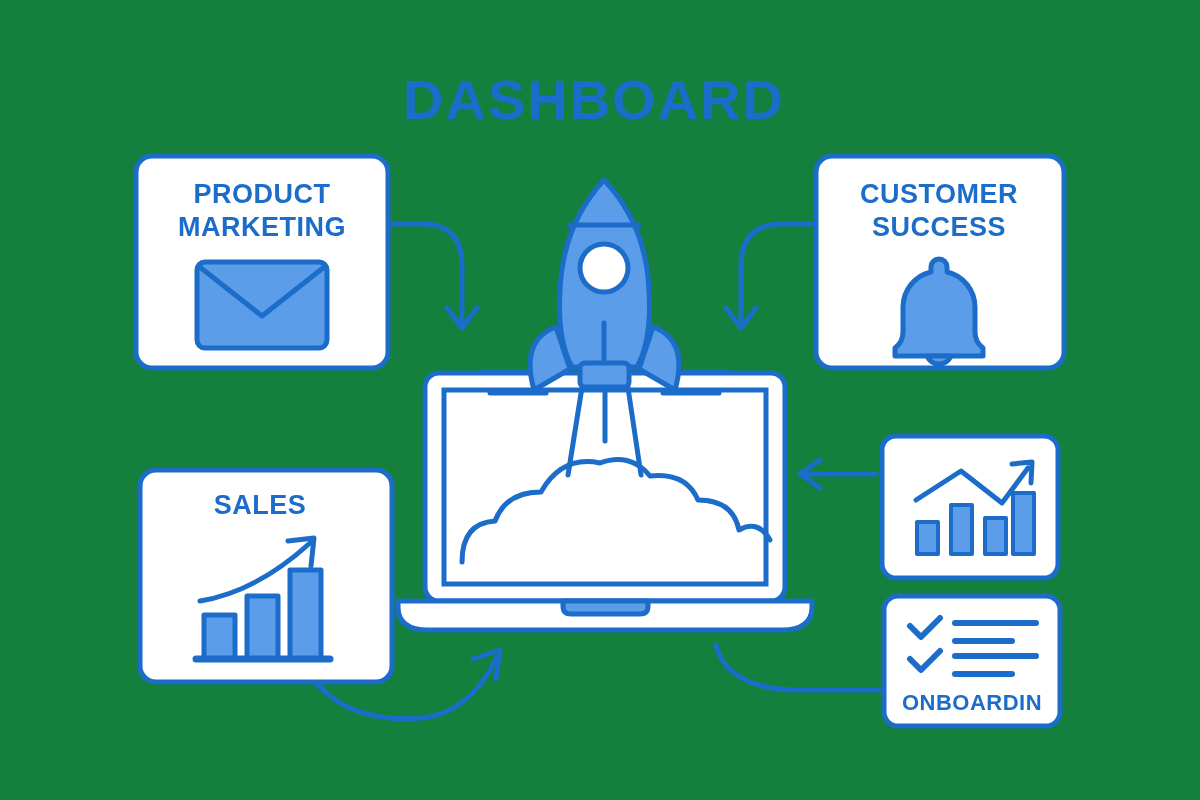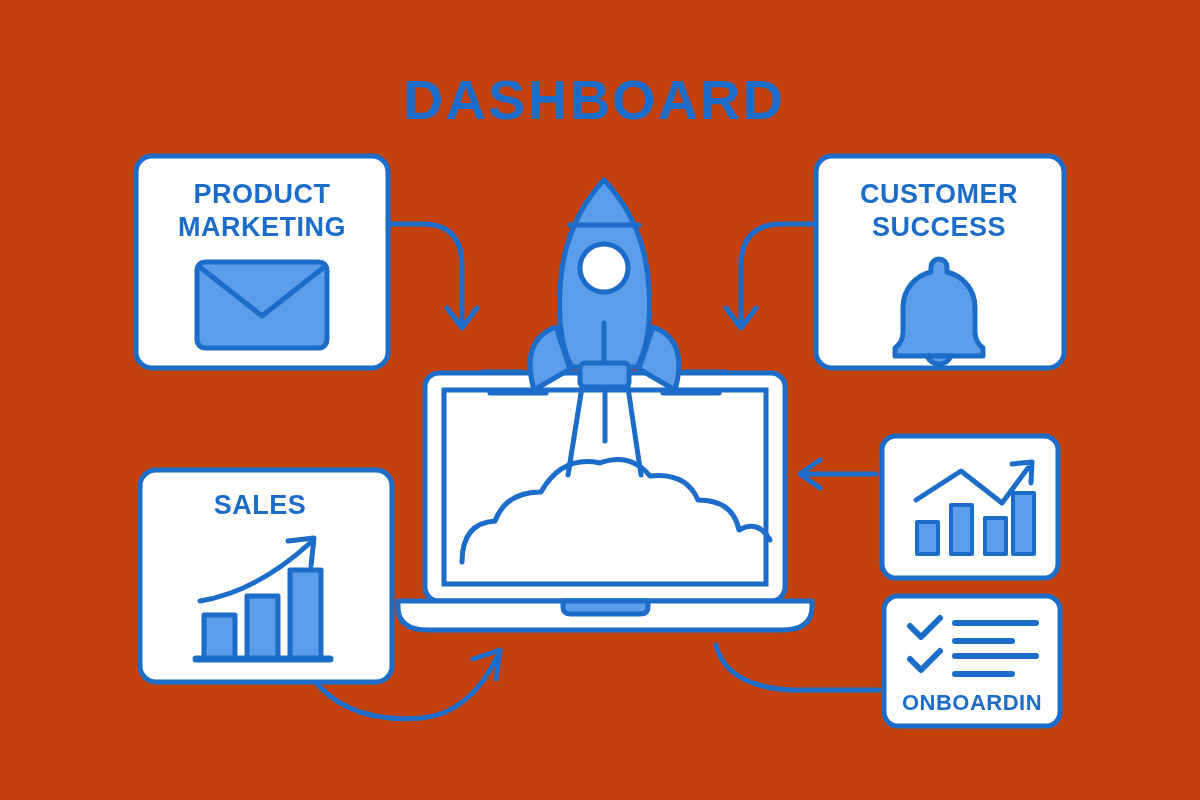--- a/index.html
+++ b/index.html
@@ -8,21 +8,21 @@
     padding: 0;
     background: #ffffff;
   }
   body {
     font-family: "Liberation Sans", sans-serif;
   }
   #stage {
     position: relative;
     width: 1200px;
     height: 800px;
-    background: #c2410c;
+    background: #15803d;
     overflow: hidden;
   }
   #canvas {
     position: absolute;
     left: 0;
     top: 0;
     width: 1200px;
     height: 800px;
     display: block;
   }

